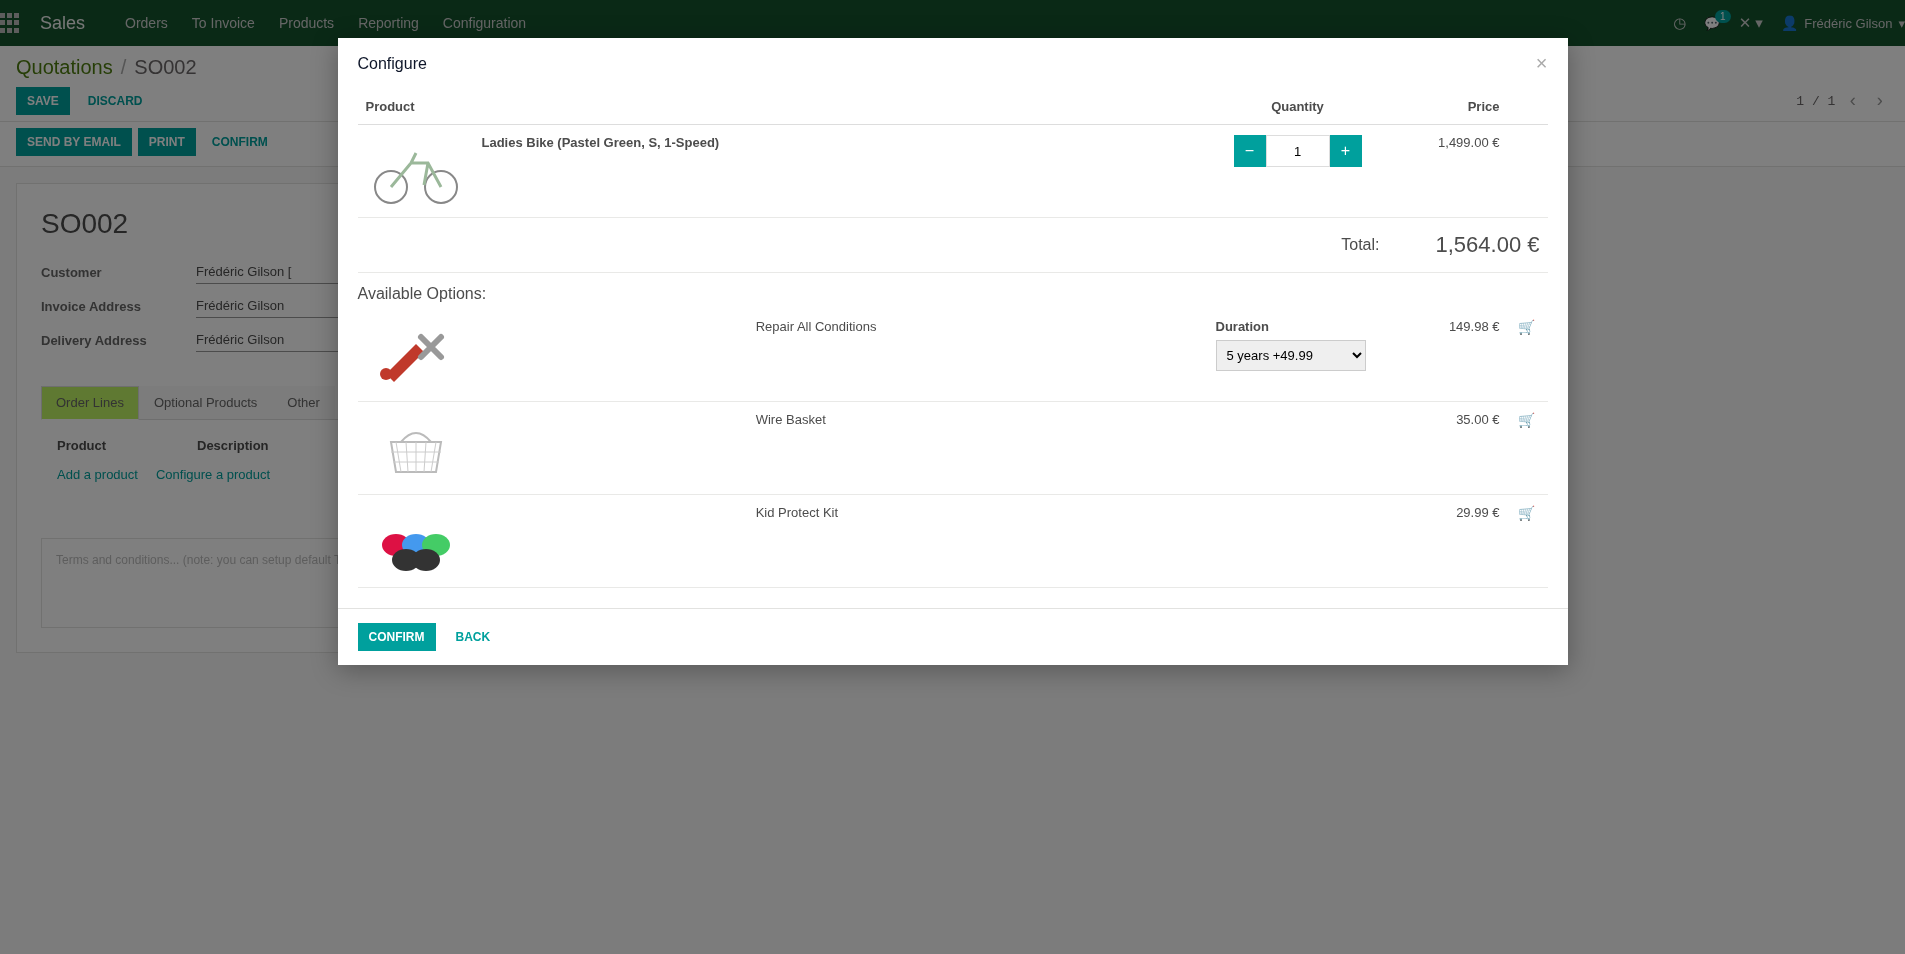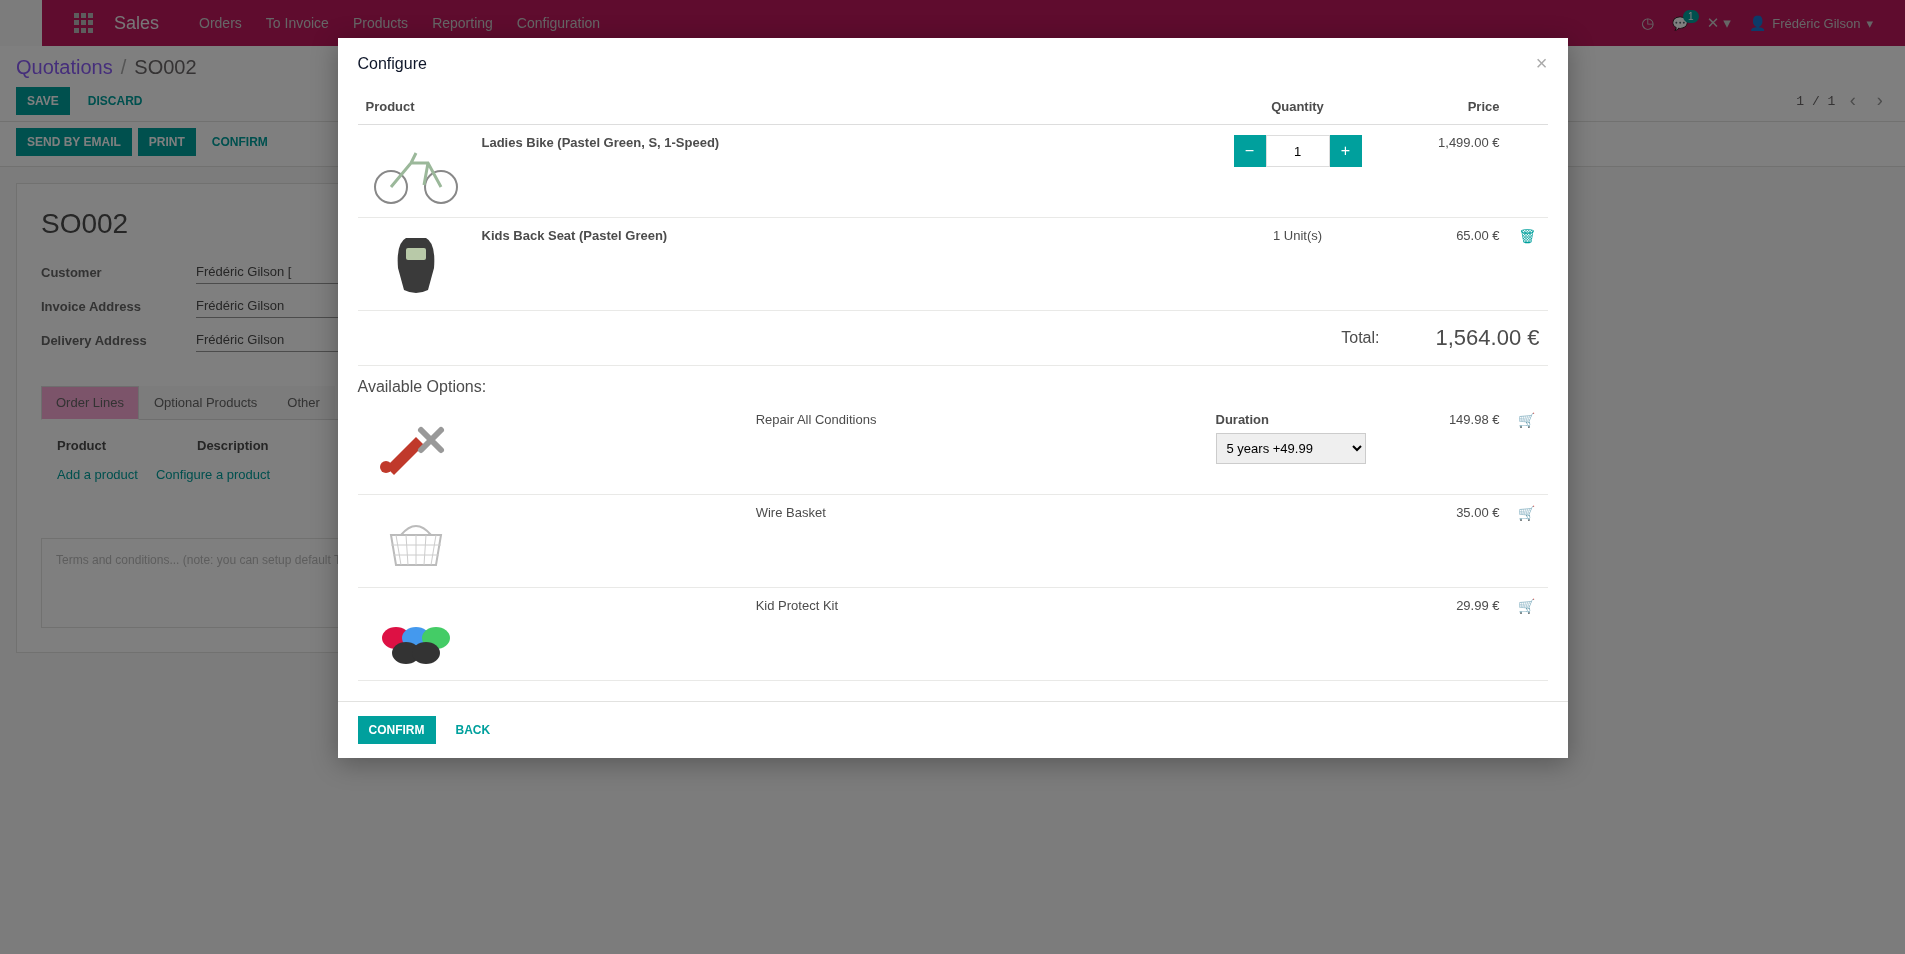--- a/index.html
+++ b/index.html
@@ -1,35 +1,35 @@
 <!DOCTYPE html>
 <html><head>
 <meta charset="utf-8">
 <style>
 * { box-sizing: border-box; margin: 0; padding: 0; }
 body { font-family: "Helvetica Neue", Arial, sans-serif; font-size: 13px; color: #4c4c4c; background: #f9f9f9; overflow: hidden; width: 1905px; height: 954px; position: relative; }
 
 
-.navbar { height: 46px; background: #be185d; display: flex; align-items: center; color: #ddd; padding: 0 32px; margin-left: 42px; }
+.navbar { height: 46px; background: #14532d; display: flex; align-items: center; color: #ddd; padding: 0 0; }
 .nav-apps { width: 20px; height: 20px; margin-right: 20px; display: inline-flex; flex-wrap: wrap; gap: 2px; }
 .nav-apps span { width: 5px; height: 5px; background: #bbb; }
 .nav-brand { font-size: 18px; font-weight: 500; color: #eee; margin-right: 40px; }
 .nav-menu { display: flex; gap: 24px; flex: 1; }
 .nav-menu a { color: #ccc; text-decoration: none; font-size: 14px; }
 .nav-right { display: flex; align-items: center; gap: 18px; }
 .nav-icon { color: #ccc; font-size: 15px; }
 .nav-chat { position: relative; }
 .nav-chat .badge { position: absolute; top: -6px; right: -10px; background: #00a09d; color: #fff; font-size: 10px; padding: 1px 5px; border-radius: 8px; }
 .nav-user { color: #ccc; display: flex; align-items: center; gap: 6px; }
 .nav-user-icon { font-size: 14px; }
 
 
 .control-panel { padding: 10px 16px 6px 16px; background: #fff; border-bottom: 1px solid #e2e2e0; }
 .breadcrumb { display: flex; align-items: center; gap: 8px; font-size: 20px; }
-.breadcrumb .link { color: #8b5cf6; }
+.breadcrumb .link { color: #4d7c0f; }
 .breadcrumb .sep { color: #aaa; }
 .breadcrumb .current { color: #6b6768; }
 .cp-row { display: flex; align-items: center; justify-content: space-between; margin-top: 8px; }
 .cp-left { display: flex; gap: 8px; align-items: center; }
 .btn { padding: 6px 10px; font-size: 12px; border: 1px solid transparent; cursor: pointer; font-weight: 700; }
 .btn-primary { background: #00a09d; color: #fff; }
 .btn-secondary { background: transparent; color: #00a09d; border: none; }
 .cp-right { display: flex; align-items: center; gap: 8px; color: #6b6768; font-family: Liberation Mono, monospace; }
 .pager-arrow { color: #999; font-size: 18px; padding: 0 4px; }
 
@@ -42,21 +42,21 @@
 .sheet { background: #fff; border: 1px solid #e2e2e0; padding: 24px; flex: 1; max-width: 1180px; }
 .sheet h1 { font-size: 28px; color: #4c4c4c; margin-bottom: 20px; font-weight: 500; }
 .form-fields { display: flex; gap: 60px; }
 .field-col { flex: 1; }
 .field-row { display: flex; margin-bottom: 10px; align-items: center; }
 .field-label { width: 155px; font-weight: 700; font-size: 13px; color: #666; }
 .field-value { flex: 1; border-bottom: 1px solid #999; padding: 4px 0; color: #4c4c4c; }
 
 .tabs { margin-top: 24px; border-bottom: 1px solid #ddd; display: flex; }
 .tab { padding: 8px 14px; border: 1px solid transparent; background: #f8f8f8; color: #666; font-size: 13px; cursor: pointer; }
-.tab.active { background: #f9a8d4; border: 1px solid #ddd; border-bottom-color: #fff; margin-bottom: -1px; }
+.tab.active { background: #bef264; border: 1px solid #ddd; border-bottom-color: #fff; margin-bottom: -1px; }
 .tab-content { padding: 10px 0; }
 .tab-header { display: flex; font-weight: 700; padding: 8px 16px; font-size: 13px; }
 .tab-header .col1 { width: 140px; }
 .add-line { display: flex; gap: 18px; padding: 6px 16px; }
 .add-line a { color: #00a09d; text-decoration: none; font-size: 13px; }
 .terms-box { margin-top: 40px; border: 1px solid #e2e2e0; padding: 14px; color: #bbb; font-size: 12px; min-height: 90px; }
 
 
 .chatter { width: 340px; background: #fff; border: 1px solid #e2e2e0; padding: 12px; }
 .chatter-top { display: flex; justify-content: space-between; align-items: center; }
@@ -246,36 +246,20 @@
           <td class="qty-cell">
             <div class="qty-stepper">
               <button class="qty-btn">−</button>
               <input class="qty-input" value="1" style="">
               <button class="qty-btn">+</button>
             </div>
           </td>
           <td class="price-cell">1,499.00 €</td>
           <td class="act-cell"></td>
         </tr>
-        <tr class="cfg-row">
-          <td class="thumb">
-              <div class="thumb-box">
-                <svg class="svg-seat" viewBox="0 0 100 72">
-                  <path d="M40 10 Q30 15 32 40 L38 62 Q50 68 62 62 L68 40 Q70 15 60 10 Z" fill="#3a3a3a"></path>
-                  <rect x="40" y="20" width="20" height="12" fill="#b8c9a8" rx="2"></rect>
-                </svg>
-              </div>
-            </td>
-          <td>
-              <div class="name">Kids Back Seat (Pastel Green)</div>
-            </td>
-          <td class="qty-cell"><span class="qty-text">1 Unit(s)</span></td>
-          <td class="price-cell">65.00 €</td>
-          <td class="act-cell"><span class="trash">🗑</span></td>
-        </tr>
         <tr class="total-row">
           <td colspan="3" class="total-label">Total:</td>
           <td class="total-value" colspan="2">1,564.00 €</td>
         </tr>
       </tbody>
     </table>
 
     <div class="section-title">Available Options:</div>
 
     <table class="cfg-table">

